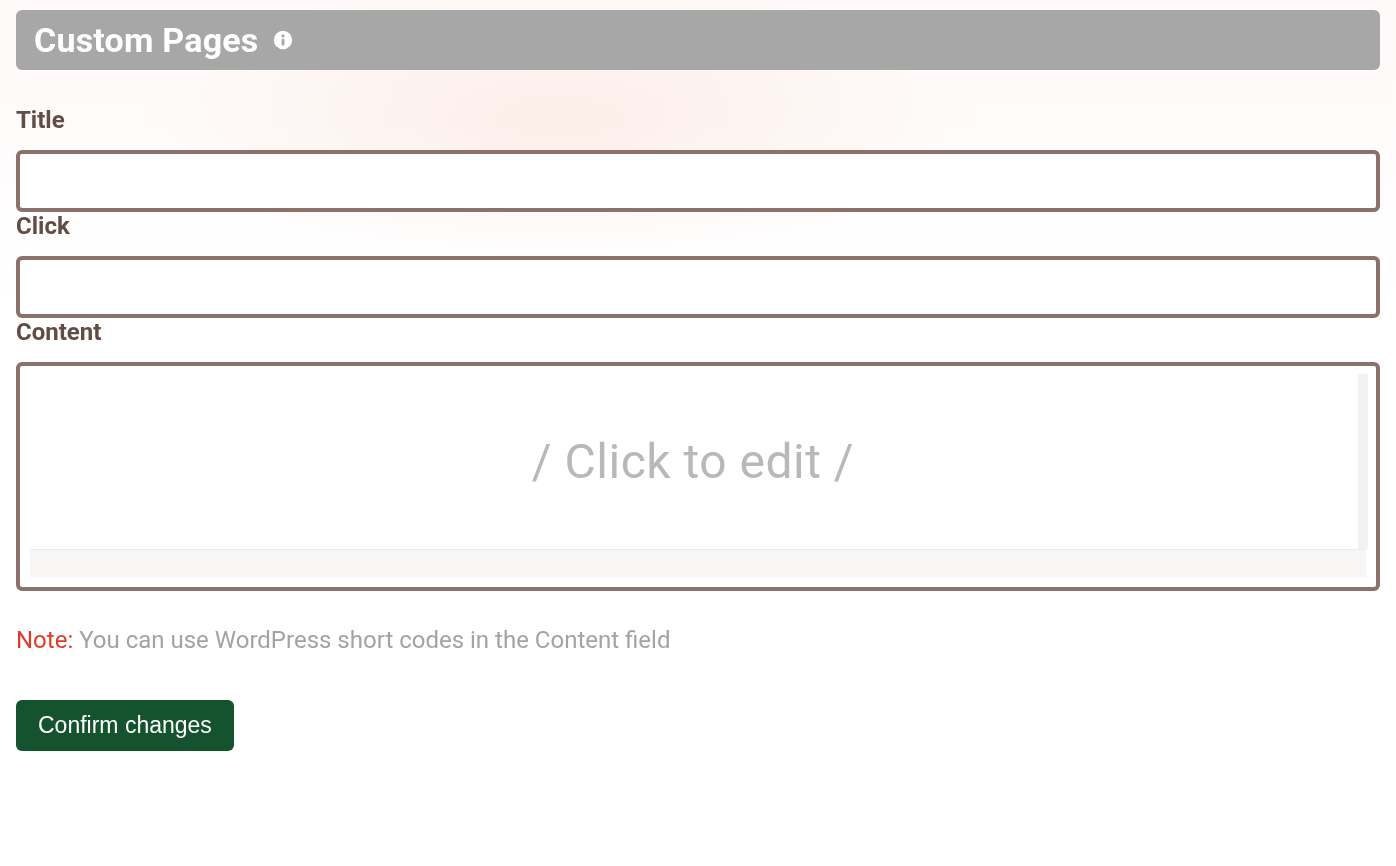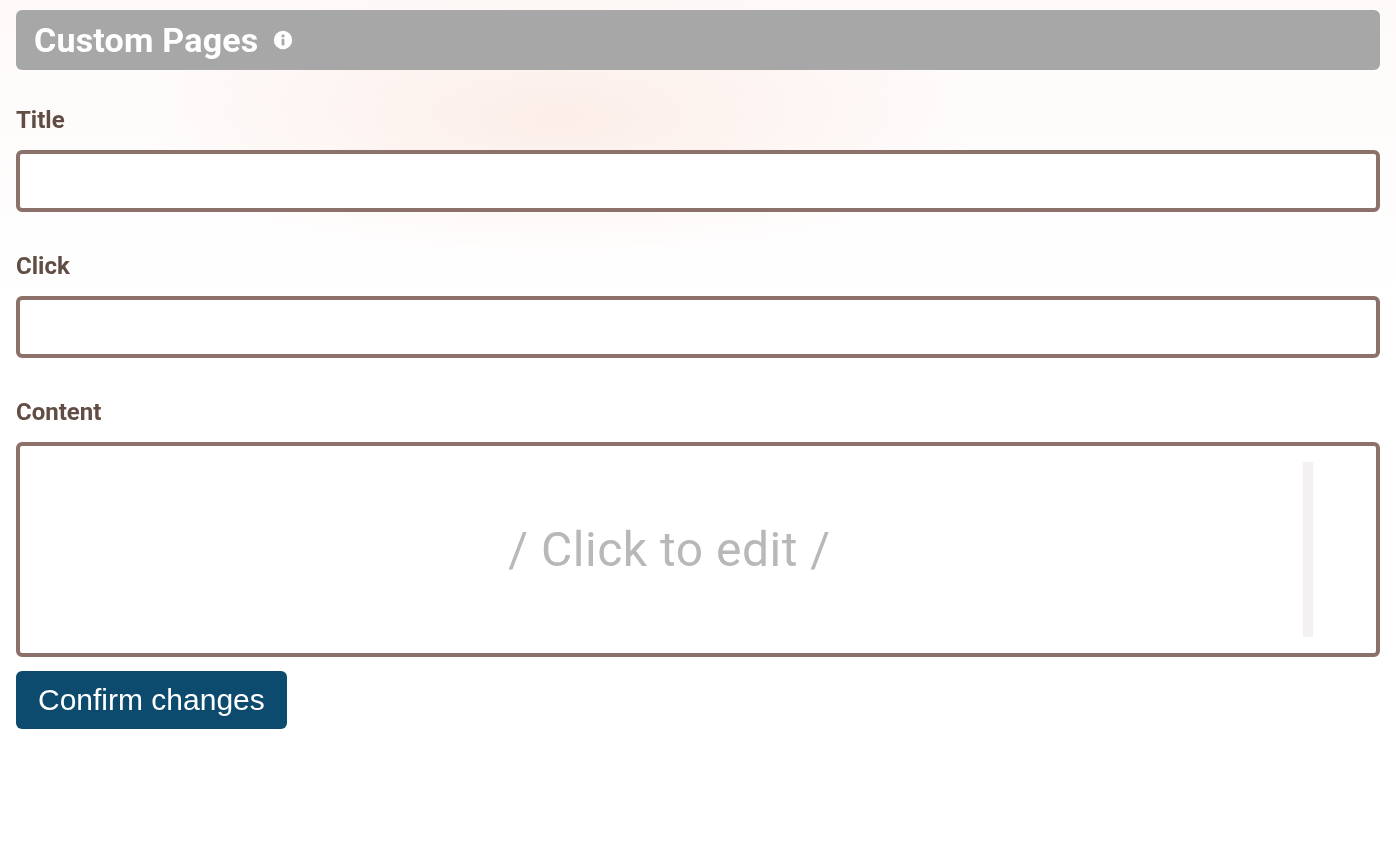--- a/index.html
+++ b/index.html
@@ -43,21 +43,20 @@
     .panel-header h1 {
       font-size: 34px;
       font-weight: 700;
       letter-spacing: 0.2px;
     }
     .panel-header .info-icon {
       display: inline-flex;
       align-items: center;
     }
     .field-group {
-      margin-bottom: 40px;
     }
     .field-label {
       display: block;
       font-size: 24px;
       font-weight: 700;
       color: #624d44;
       margin-bottom: 16px;
     }
     .text-input {
       width: 100%;
@@ -67,24 +66,23 @@
       background: #ffffff;
       padding: 8px 12px;
       font-size: 20px;
       outline: none;
     }
     .content-box {
       width: 100%;
       border: 4px solid #8b7169;
       border-radius: 6px;
       background: #ffffff;
-      padding: 16px;
+      padding: 8px;
       display: flex;
-      flex-direction: row;
-      gap: 43px;
+      flex-direction: column;
     }
     .content-editor {
       flex: 1;
       min-height: 175px;
       width: 100%;
       display: flex;
       align-items: center;
       justify-content: center;
       font-size: 48px;
       color: #b8b8b8;
@@ -111,23 +109,23 @@
     .note-label {
       color: #e03b2a;
     }
     .button-row {
       display: flex;
       gap: 10px;
     }
     .btn {
       border: none;
       border-radius: 6px;
-      background: #0c4a6e;
+      background: #14532d;
       color: #ffffff;
-      font-size: 30px;
+      font-size: 23px;
       font-weight: 500;
       padding: 12px 22px;
       cursor: pointer;
     }
   </style>
 </head>
 <body>
 
 <div class="container">
 
@@ -145,26 +143,29 @@
   <div class="field-group">
     <label class="field-label">Title</label>
     <input type="text" class="text-input" value="" style="">
   </div>
 
   <div class="field-group">
     <label class="field-label">Click</label>
     <input type="text" class="text-input" value="" style="">
   </div>
 
-  <div class="field-group" style="margin-bottom:14px;">
+  <div class="field-group" style="margin-bottom:35px;">
     <label class="field-label">Content</label>
     <div class="content-box">
       <div class="content-editor">/ Click to edit /</div>
       <div class="content-footer-bar"></div>
     </div>
   </div>
 
+  <div class="note-line">
+    <span class="note-label">Note:</span><span> You can use WordPress short codes in the Content field</span>
+  </div>
 
   <div class="button-row">
     <button class="btn">Confirm changes</button>
   </div>
 
 </div>
 
 </body></html>

